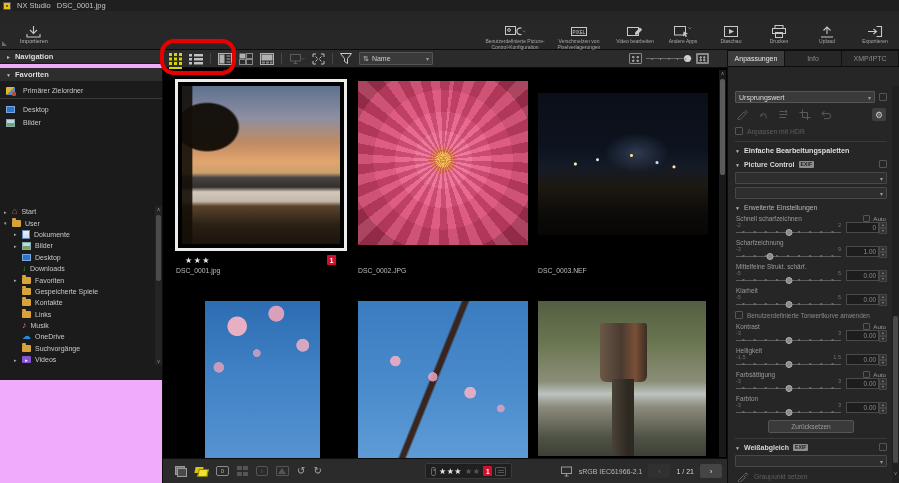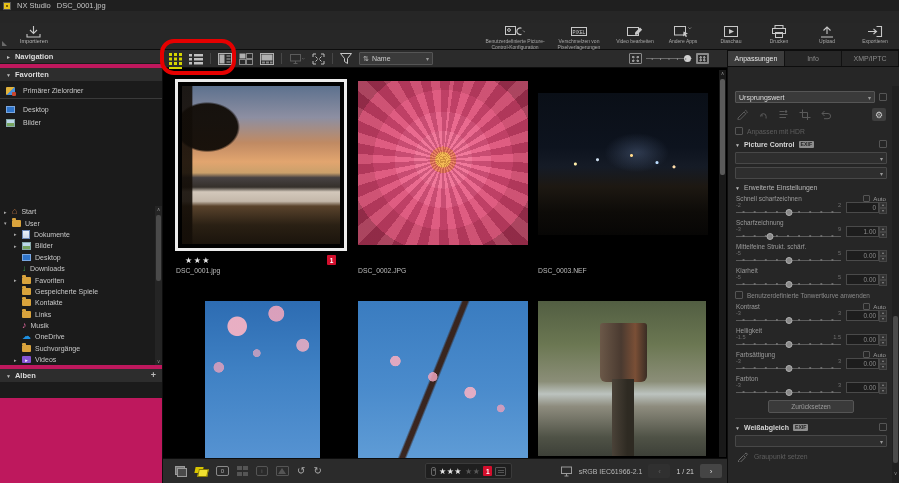--- a/index.html
+++ b/index.html
@@ -19,21 +19,21 @@
   .collapse-tri{position:absolute;left:2px;bottom:3px;width:0;height:0;border-left:5px solid #6a6a6a;border-top:5px solid transparent}
   .import{display:flex;flex-direction:column;align-items:center;margin:2px 0 0 20px;font-size:5.5px;color:#b5b5b5}
   .tb-right{margin-left:auto;display:flex;align-items:flex-start;padding-top:2px}
   .tb-item{display:flex;flex-direction:column;align-items:center;width:48px;font-size:5px;
     color:#a8a8a8;text-align:center;line-height:1.2}
   .tb-item.wide{width:64px}
   .tb-item svg,.import svg{display:block}
   .caret::after{content:"▾";font-size:6px;color:#999;line-height:1}
 
   
-  .sidebar{position:absolute;top:50px;left:0;width:163px;bottom:0;background:#be185d;border-right:1px solid #0d0d0d}
+  .sidebar{position:absolute;top:50px;left:0;width:163px;bottom:0;background:#f0abfc;border-right:1px solid #0d0d0d}
   .center{position:absolute;top:50px;left:163px;width:564px;bottom:0;background:#000}
   .rpanel{position:absolute;top:50px;left:727px;right:0;bottom:0;background:#262626;border-left:1px solid #0d0d0d}
 
   
   .sb-head{height:14px;display:flex;align-items:center;gap:4px;padding:0 6px;font-size:7.5px;
     font-weight:bold;color:#ddd;background:#2d2d2d;border-bottom:1px solid #1b1b1b;margin-top:4px}
   .sb-head:first-child{margin-top:0}
   .tri-o::before{content:"▼";font-size:5px;color:#bbb}
   .tri-c::before{content:"►";font-size:5px;color:#bbb}
   .plus{margin-left:auto;color:#bbb;font-size:9px;line-height:1}
@@ -404,25 +404,20 @@
           <span class="exp c"></span>
           <span class="fi ic-vid"></span>
           <span>Videos</span>
         </div>
       <div class="vscroll">
         <span class="chev up"></span>
         <span class="thumb" style="top:9px;height:66px"></span>
         <span class="chev dn"></span>
       </div>
     </div>
-    <div class="sb-head">
-      <span class="tri-o"></span>
-      <span>Alben</span>
-      <span class="plus">+</span>
-    </div>
     <div class="panel-box albums-box"></div>
   </div>
 
   <div class="center">
     <div class="viewbar">
       <span class="vb-btn active">
         <svg width="13" height="12" viewBox="0 0 13 12">
             <g fill="#d6d600">
               <rect x="0" y="0" width="3" height="3"></rect>
               <rect x="5" y="0" width="3" height="3"></rect>
@@ -592,20 +587,24 @@
         <svg width="12" height="11" viewBox="0 0 12 11">
             <path d="M2 4.5h6a2.6 2.6 0 1 1 0 5.2H4M2 4.5L4.5 2M2 4.5L4.5 7" fill="none" stroke="#5a5a5a"></path>
           </svg>
         <span class="gearbtn"></span>
       </div>
       <div class="row" style="margin-bottom:5px">
         <span class="cb"></span>
         <span class="dimtxt">Anpassen mit HDR</span>
       </div>
 
+      <div class="sec-h">
+        <span class="tri-o"></span>
+        <span>Einfache Bearbeitungspaletten</span>
+      </div>
 
       <div class="sub-h">
         <span class="tri-o"></span>
         <span>Picture Control</span>
         <span class="exif">EXIF</span>
         <span class="cb"></span>
       </div>
       <div class="row" style="margin-bottom:3px">
           <span class="selbox empty">
             <span class="caret"></span>

